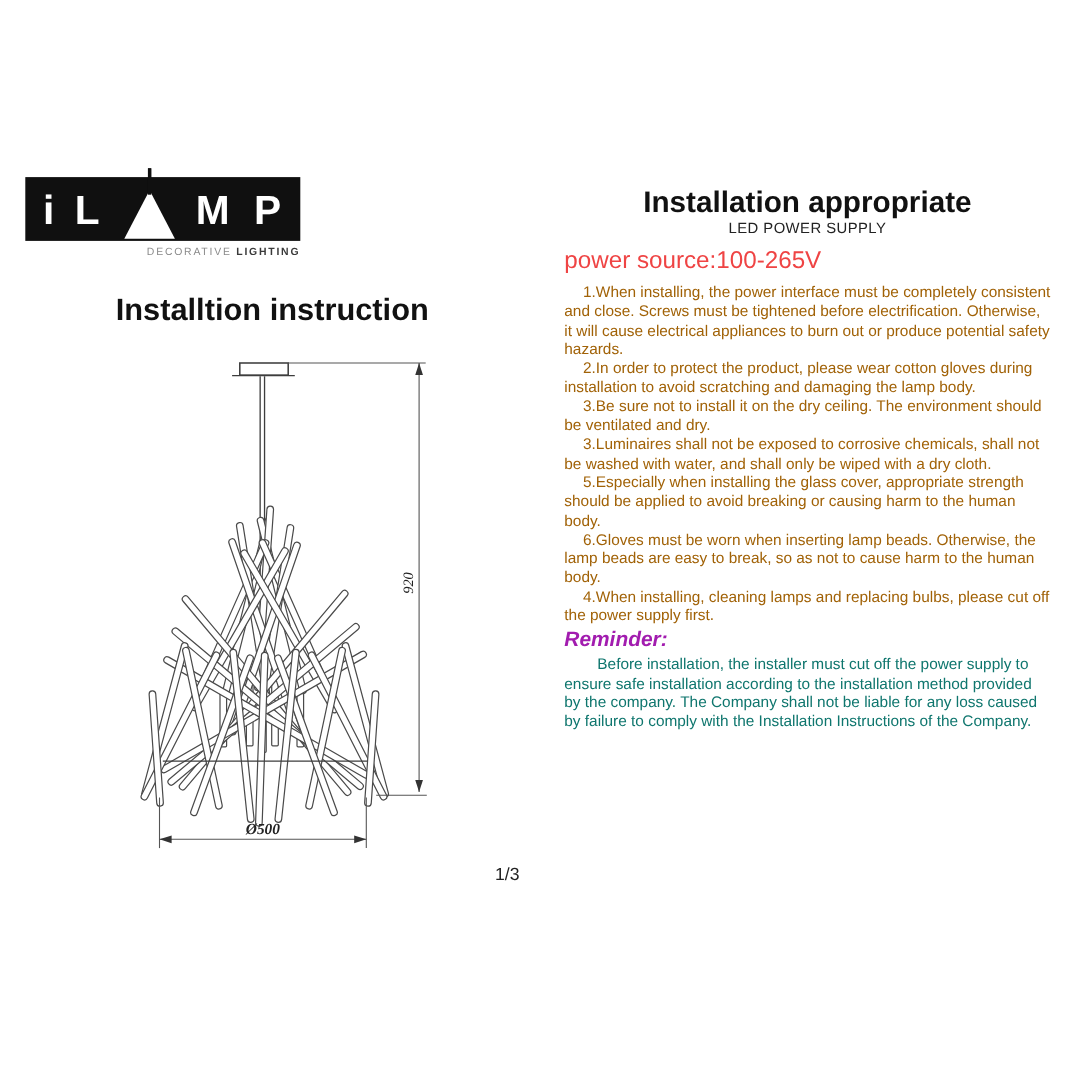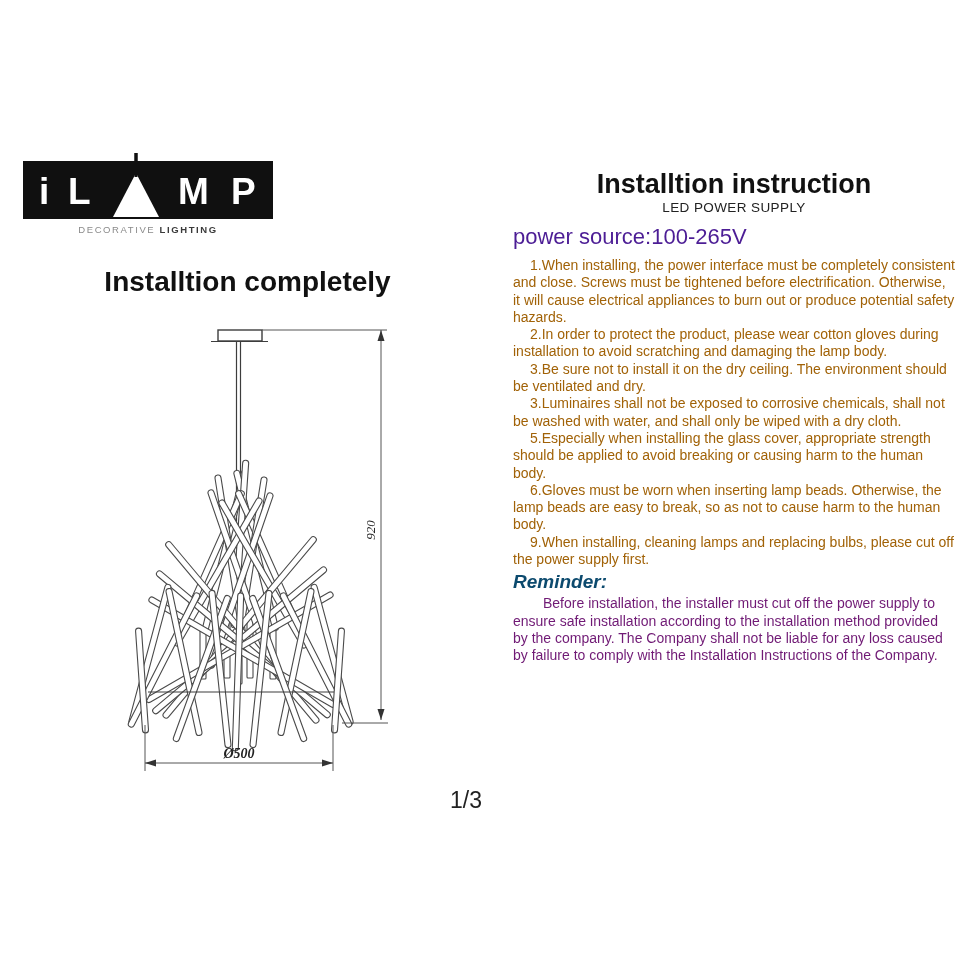--- a/index.html
+++ b/index.html
@@ -1,46 +1,46 @@
 <!DOCTYPE html>
 <html><head>
 <meta charset="utf-8">
 <style>
   html,body{margin:0;padding:0;background:#ffffff;}
   .page{position:relative;width:970px;height:970px;background:#ffffff;overflow:hidden;
         font-family:"Liberation Sans", sans-serif;color:#1b1b1b;}
 
   
   .logo-svg{position:absolute;left:23px;top:151px;width:250px;height:70px;overflow:visible;}
-  .logo-tagline{position:absolute;left:23px;top:224px;width:250px;text-align:center;
+  .logo-tagline{position:absolute;left:23px;top:224px;width:250px;text-align:right;
                 font-size:9.5px;letter-spacing:1.6px;color:#8a8a8a;}
   .logo-tagline b{color:#3a3a3a;font-weight:bold;}
 
   
   .left-heading{position:absolute;left:55px;top:266px;width:385px;text-align:center;
                 font-size:28px;font-weight:bold;color:#111;}
   .diagram-svg{position:absolute;left:130px;top:322px;width:265px;height:455px;overflow:visible;}
   .stick{fill:#ffffff;stroke:#4a4a4a;stroke-width:1.1;}
   .dimline{stroke:#555;stroke-width:1;fill:none;}
   .drawline{stroke:#3d3d3d;stroke-width:1.2;fill:none;}
   .arrow{fill:#333;stroke:none;}
   .dimtext{fill:#222;font-family:"Liberation Serif", serif;font-style:italic;}
 
   
   .right-col{position:absolute;left:513px;top:170px;width:442px;}
   .r-title{text-align:center;font-size:27px;font-weight:bold;color:#111;line-height:29px;}
   .r-subtitle{text-align:center;font-size:13.5px;letter-spacing:.4px;color:#222;margin-top:1px;}
-  .r-power{font-size:22px;color:#4c1d95;margin-top:9px;}
+  .r-power{font-size:22px;color:#ef4444;margin-top:9px;}
   .r-warning{font-size:15.5px;font-weight:bold;font-style:italic;line-height:18px;margin-top:7px;color:#141414;}
   .r-body{margin-top:7px;font-size:14px;line-height:17.3px;color:#a16207;}
   .r-body p{margin:0;text-indent:17px;}
-  .r-reminder-h{font-size:19px;font-weight:bold;font-style:italic;margin-top:3px;color:#0c4a6e;}
-  .r-reminder-b{font-size:14px;line-height:17.3px;color:#701a75;margin-top:2px;text-indent:30px;}
-
-  .page-number{position:absolute;left:450px;top:787px;font-size:23px;color:#222;}
+  .r-reminder-h{font-size:19px;font-weight:bold;font-style:italic;margin-top:3px;color:#a21caf;}
+  .r-reminder-b{font-size:14px;line-height:17.3px;color:#0f766e;margin-top:2px;text-indent:30px;}
+
+  .page-number{position:absolute;left:450px;top:787px;font-size:16px;color:#222;}
 </style>
 </head>
 <body>
 
 <div class="page">
 
   <svg class="logo-svg" viewBox="0 0 250 70">
     <rect x="0" y="10" width="250" height="58" fill="#101010"></rect>
     <text x="16" y="53" font-family="Liberation Sans, sans-serif" font-size="37" font-weight="bold" fill="#ffffff">i</text>
     <text x="45" y="53" font-family="Liberation Sans, sans-serif" font-size="37" font-weight="bold" fill="#ffffff">L</text>
@@ -49,21 +49,21 @@
       <line x1="113" y1="2" x2="113" y2="30" stroke="#101010" stroke-width="3"></line>
       <line x1="113" y1="10" x2="113" y2="30" stroke="#ffffff" stroke-width="0"></line>
       <polygon points="113,22 90,66 136,66" fill="#ffffff"></polygon>
       <line x1="113" y1="2" x2="113" y2="26" stroke="#101010" stroke-width="3"></line>
     </g>
     <text x="155" y="53" font-family="Liberation Sans, sans-serif" font-size="37" font-weight="bold" fill="#ffffff">M</text>
     <text x="208" y="53" font-family="Liberation Sans, sans-serif" font-size="37" font-weight="bold" fill="#ffffff">P</text>
   </svg>
   <div class="logo-tagline"><span>DECORATIVE </span><b>LIGHTING</b></div>
 
-  <div class="left-heading">Installtion completely</div>
+  <div class="left-heading">Installtion instruction</div>
 
   <svg class="diagram-svg" viewBox="0 0 265 455">
 
     <g>
       <rect x="88" y="8" width="44" height="11" fill="#ffffff" stroke="#3d3d3d" stroke-width="1.4"></rect>
       <line x1="81" y1="19.5" x2="138" y2="19.5" class="drawline" stroke-width="2.4"></line>
     </g>
 
     <g>
       <line x1="106.5" y1="20" x2="106.5" y2="300" class="drawline" stroke-width="1"></line>
@@ -188,31 +188,31 @@
       <line x1="15" y1="403" x2="15" y2="449" class="dimline"></line>
       <line x1="203" y1="403" x2="203" y2="449" class="dimline"></line>
       <line x1="15" y1="441" x2="203" y2="441" class="dimline"></line>
       <polygon class="arrow" points="15,441 26,437.5 26,444.5"></polygon>
       <polygon class="arrow" points="203,441 192,437.5 192,444.5"></polygon>
       <text class="dimtext" font-size="14" font-weight="bold" text-anchor="middle" x="109" y="436">Ø500</text>
     </g>
   </svg>
 
   <div class="right-col">
-    <div class="r-title">Installtion instruction</div>
+    <div class="r-title">Installation appropriate</div>
     <div class="r-subtitle">LED POWER SUPPLY</div>
     <div class="r-power">power source:100-265V</div>
     <div class="r-body">
       <p>1.When installing, the power interface must be completely consistent and close. Screws must be tightened before electrification. Otherwise, it will cause electrical appliances to burn out or produce potential safety hazards.</p>
       <p>2.In order to protect the product, please wear cotton gloves during installation to avoid scratching and damaging the lamp body.</p>
       <p>3.Be sure not to install it on the dry ceiling. The environment should be ventilated and dry.</p>
       <p>3.Luminaires shall not be exposed to corrosive chemicals, shall not be washed with water, and shall only be wiped with a dry cloth.</p>
       <p>5.Especially when installing the glass cover, appropriate strength should be applied to avoid breaking or causing harm to the human body.</p>
       <p>6.Gloves must be worn when inserting lamp beads. Otherwise, the lamp beads are easy to break, so as not to cause harm to the human body.</p>
-      <p>9.When installing, cleaning lamps and replacing bulbs, please cut off the power supply first.</p>
+      <p>4.When installing, cleaning lamps and replacing bulbs, please cut off the power supply first.</p>
     </div>
     <div class="r-reminder-h">Reminder:</div>
     <div class="r-reminder-b">Before installation, the installer must cut off the power supply to ensure safe installation according to the installation method provided by the company. The Company shall not be liable for any loss caused by failure to comply with the Installation Instructions of the Company.</div>
   </div>
 
   <div class="page-number">1/3</div>
 
 </div>
 
 </body></html>

